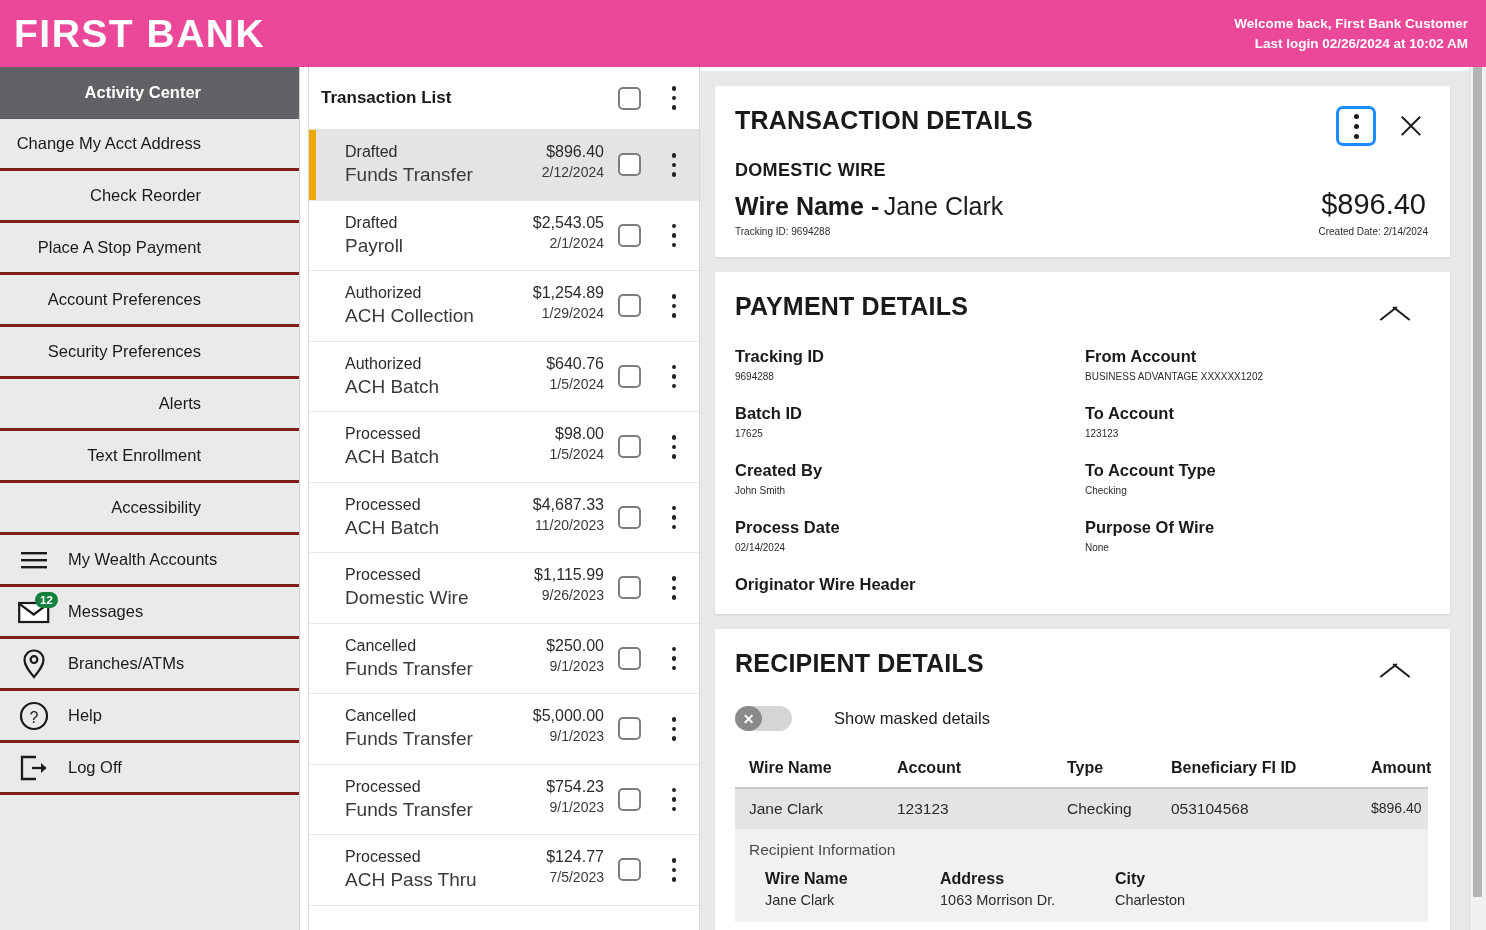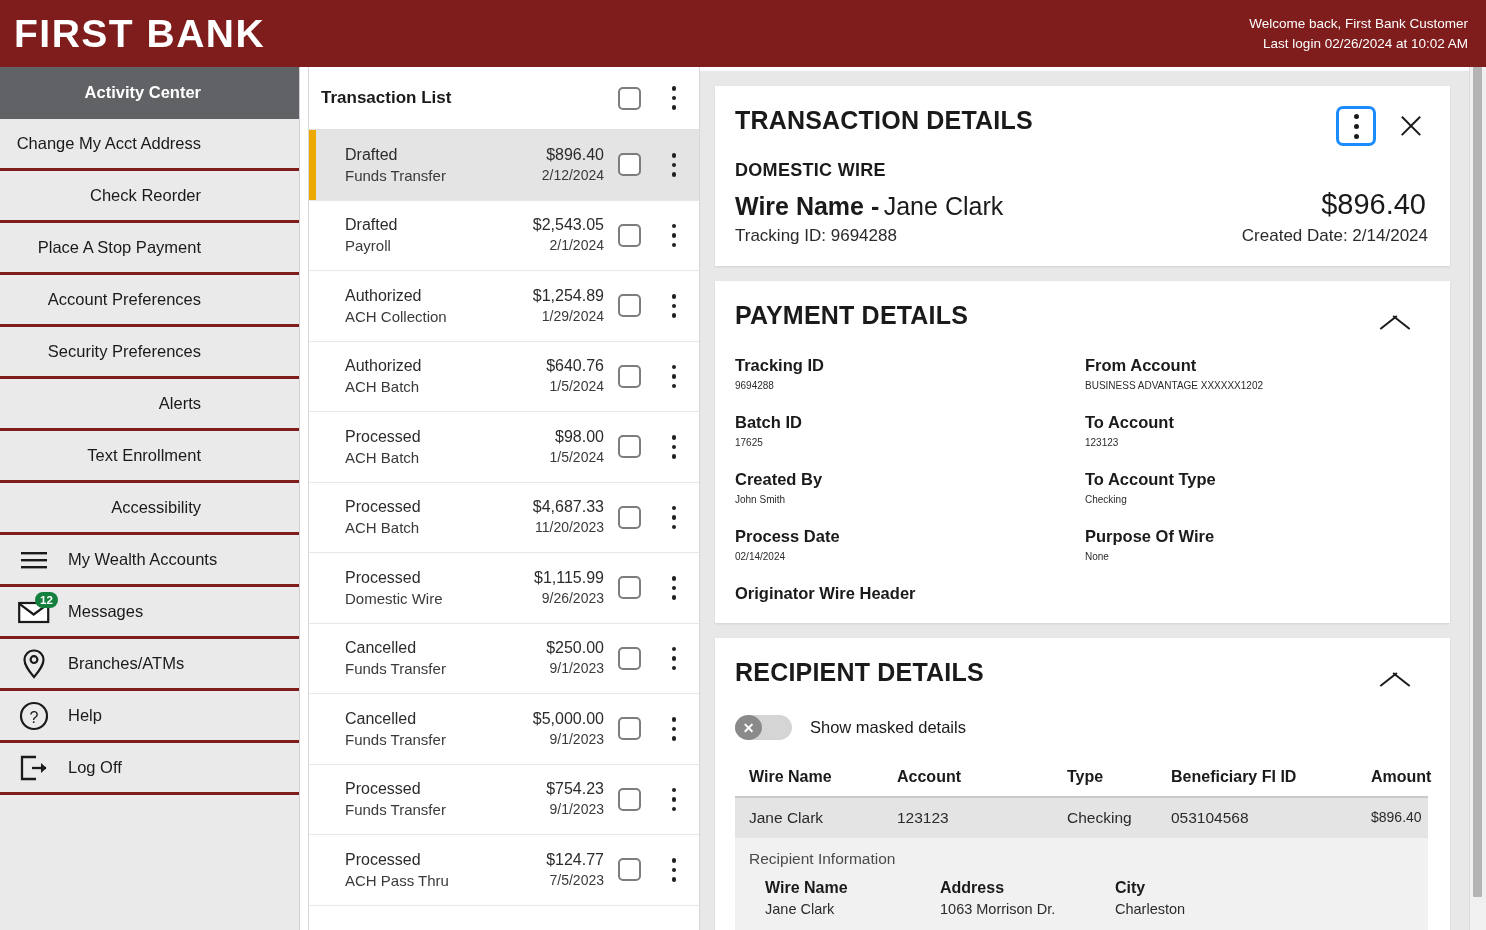--- a/index.html
+++ b/index.html
@@ -8,31 +8,31 @@
     font-family: "Liberation Sans", sans-serif;
     background: #ffffff;
     overflow: hidden;
   }
   .app { position: relative; width: 1486px; height: 930px; }
 
   
   .header {
     position: absolute; top: 0; left: 0;
     width: 1486px; height: 67px;
-    background: #7f1d1d;
+    background: #ec4899;
     display: flex; align-items: center; justify-content: space-between;
   }
   .logo {
     color: #ffffff; font-size: 39px; font-weight: bold;
     letter-spacing: 1.5px; padding-left: 14px;
     font-family: "Liberation Sans", sans-serif;
   }
   .welcome-block {
     text-align: right; color: #ffffff;
-    padding-right: 18px; line-height: 1.45;
+    padding-right: 18px; line-height: 1.45; font-weight: bold;
   }
   .welcome-line { font-size: 13.5px; }
 
   
   .body-area {
     position: absolute; top: 67px; left: 0;
     width: 1486px; height: 863px;
     background: #ffffff;
   }
 
@@ -96,21 +96,21 @@
     content: ""; position: absolute; left: 0; top: 0;
     width: 7px; height: 100%; background: #eda900;
   }
   .tx-texts {
     flex: 1; display: flex; justify-content: space-between;
     padding: 0 14px 0 24px;
   }
   .tx-col-left, .tx-col-right { display: flex; flex-direction: column; gap: 3px; }
   .tx-col-right { text-align: right; }
   .tx-status { font-size: 16px; color: #2b2b2b; }
-  .tx-type { font-size: 15px; color: #3a3a3a; }
+  .tx-type { font-size: 19px; color: #3a3a3a; }
   .tx-amount { font-size: 16px; color: #2b2b2b; }
   .tx-date { font-size: 14px; color: #3a3a3a; }
 
   .checkbox {
     width: 23px; height: 23px; flex: 0 0 23px;
     border: 2px solid #7d7d7d; border-radius: 5px;
     background: #fff; margin-right: 20px;
   }
   .kebab {
     width: 26px; flex: 0 0 26px; margin-right: 12px;
@@ -171,21 +171,21 @@
   }
   .wire-name-strong { font-size: 25px; font-weight: bold; color: #1a1a1a; }
   .wire-name-val { font-size: 25px; font-weight: normal; color: #1a1a1a; }
   .wire-amount {
     font-size: 29px; color: #1a1a1a; position: relative;
     white-space: nowrap; overflow: hidden;
     height: 34px; line-height: 34px; padding-right: 2px;
   }
   .sub-line {
     display: flex; justify-content: space-between;
-    margin-top: 5px; font-size: 17px; color: #2b2b2b;
+    margin-top: 5px; font-size: 10px; color: #2b2b2b;
   }
   .sub-right { position: relative; }
 
   .sec-head-row { display: flex; align-items: center; }
   .sec-title {
     flex: 1; font-size: 25px; font-weight: bold; color: #1a1a1a;
     letter-spacing: .2px;
   }
   .chev-up {
     width: 34px; height: 20px; position: relative; margin-right: 16px;
@@ -209,21 +209,21 @@
     width: 57px; height: 25px; border-radius: 13px;
     background: #d5d5d5; position: relative;
   }
   .toggle-knob {
     position: absolute; left: 0; top: 0;
     width: 27px; height: 25px; border-radius: 50%;
     background: #8a8a8a; display: flex;
     align-items: center; justify-content: center;
     color: #ffffff; font-size: 14px; font-weight: bold;
   }
-  .toggle-label { font-size: 16.5px; color: #1a1a1a; }
+  .toggle-label { font-size: 16.5px; color: #1a1a1a; margin-left: 24px; }
 
   .rcp-table { width: 100%; margin-top: 28px; }
   .rcp-head {
     display: grid;
     grid-template-columns: 148px 170px 104px 200px 1fr;
     padding: 0 10px 10px 14px;
     border-bottom: 2px solid #c8c8c8;
   }
   .rcp-th { font-size: 16px; font-weight: bold; color: #1a1a1a; }
   .rcp-th.right { text-align: left; }

